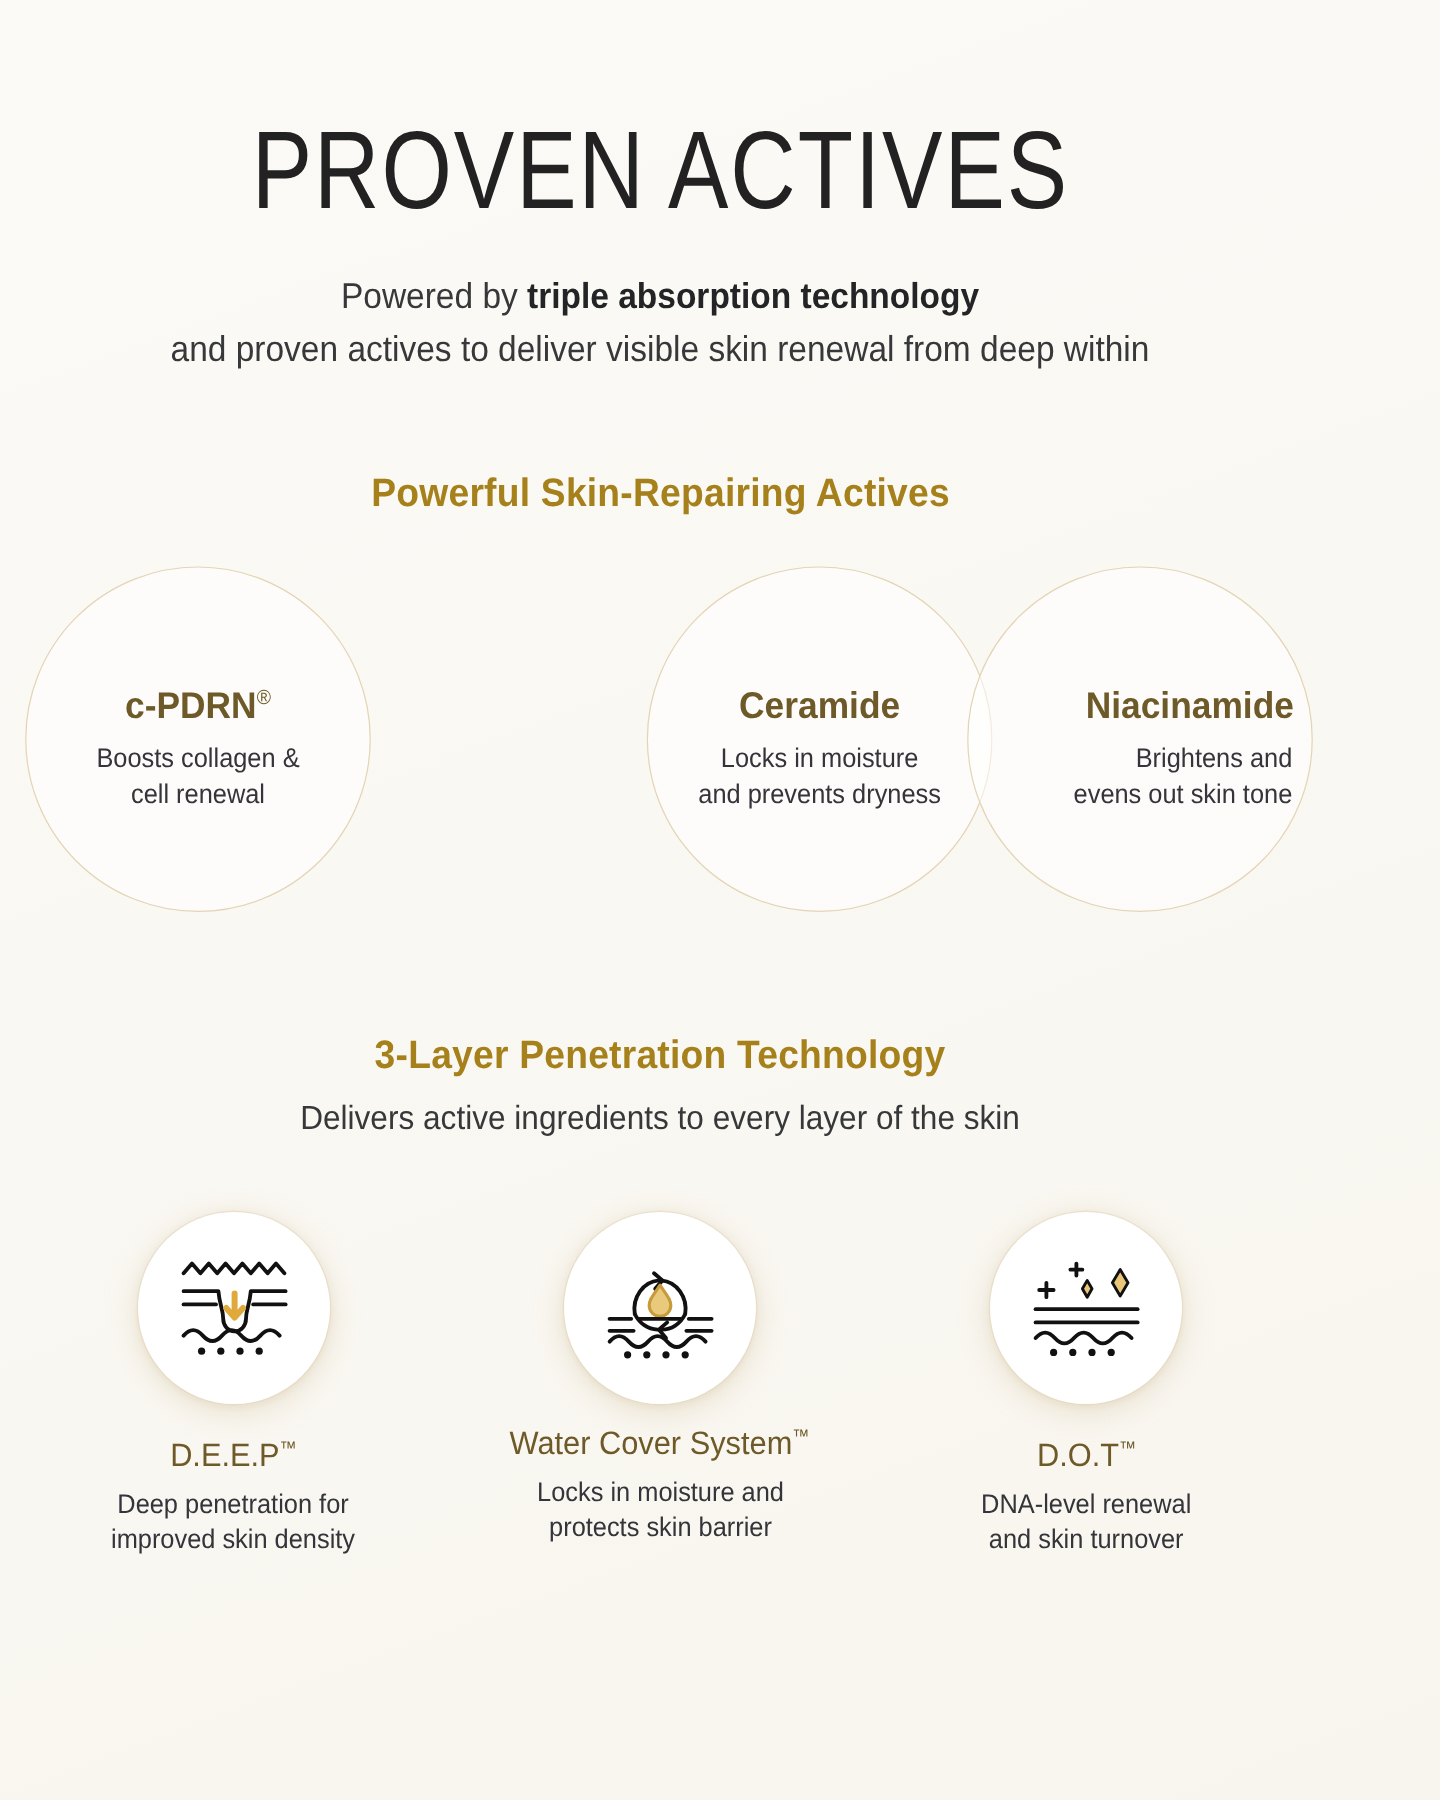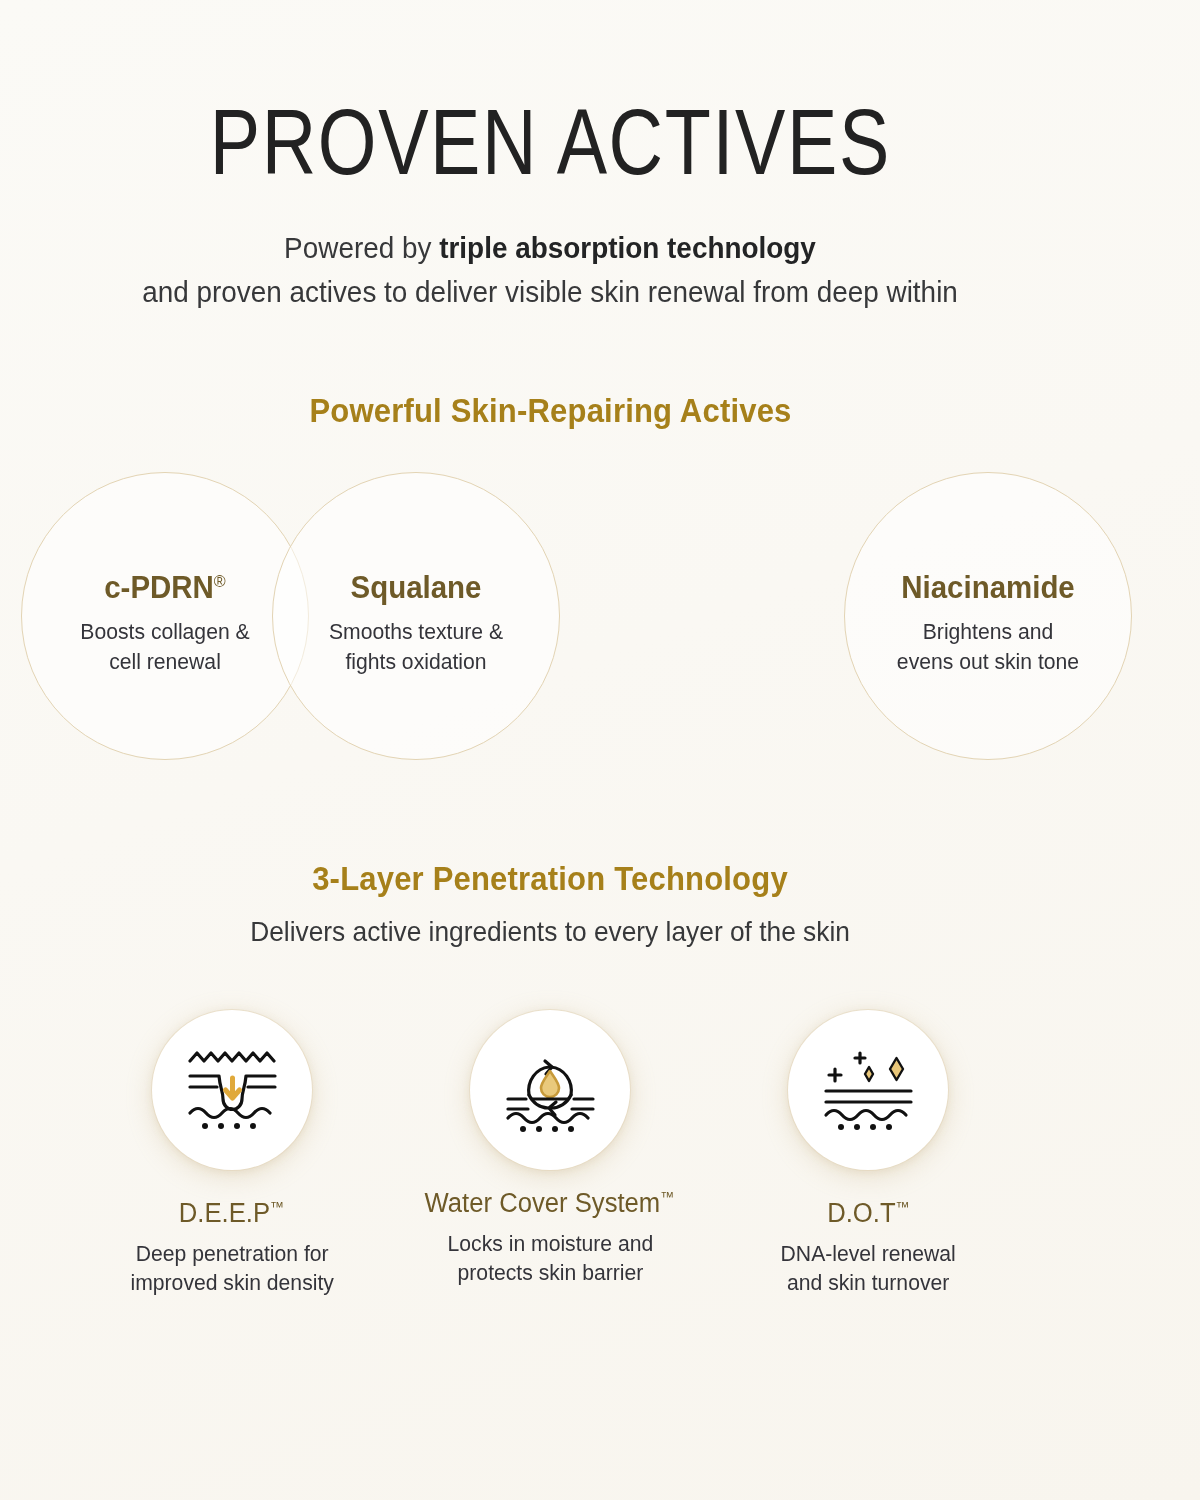--- a/index.html
+++ b/index.html
@@ -91,21 +91,21 @@
     background: rgba(255,255,255,0.55);
     display: flex;
     flex-direction: column;
     align-items: center;
     justify-content: center;
     text-align: center;
   }
   .active-circle.c0 { left: 16px; }
   .active-circle.c1 { left: 267px; }
   .active-circle.c2 { left: 534px; }
-  .active-circle.c3 { left: 839px; }
+  .active-circle.c3 { left: 801px; text-align: right; }
 
   .active-inner {
     position: relative;
     z-index: 3;
     width: 270px;
     padding-top: 14px;
   }
 
   .active-name {
     font-size: 31px;
@@ -130,21 +130,21 @@
     white-space: pre-line;
   }
 
   
   .tech-heading { margin-top: 100px; }
 
   .tech-row {
     margin-top: 62px;
     display: flex;
     justify-content: center;
-    gap: 28px;
+    gap: 66px;
     width: 1000px;
   }
 
   .tech-item {
     width: 290px;
     display: flex;
     flex-direction: column;
     align-items: center;
   }
 
@@ -209,28 +209,28 @@
   <div class="actives-row">
 
     <div class="active-circle c0">
       <div class="active-inner">
         <div class="active-name"><span>c-PDRN</span><sup>®</sup></div>
         <div class="active-desc">Boosts collagen &amp;
 cell renewal</div>
       </div>
     </div>
 
-    <div class="active-circle c1">
+
+    <div class="active-circle c2">
       <div class="active-inner">
-        <div class="active-name"><span>Squalane</span><sup></sup></div>
-        <div class="active-desc">Smooths texture &amp;
-fights oxidation</div>
-      </div>
-    </div>
-
+        <div class="active-name"><span>Ceramide</span><sup></sup></div>
+        <div class="active-desc">Locks in moisture
+and prevents dryness</div>
+      </div>
+    </div>
 
     <div class="active-circle c3">
       <div class="active-inner">
         <div class="active-name"><span>Niacinamide</span><sup></sup></div>
         <div class="active-desc">Brightens and
 evens out skin tone</div>
       </div>
     </div>
 
   </div>

